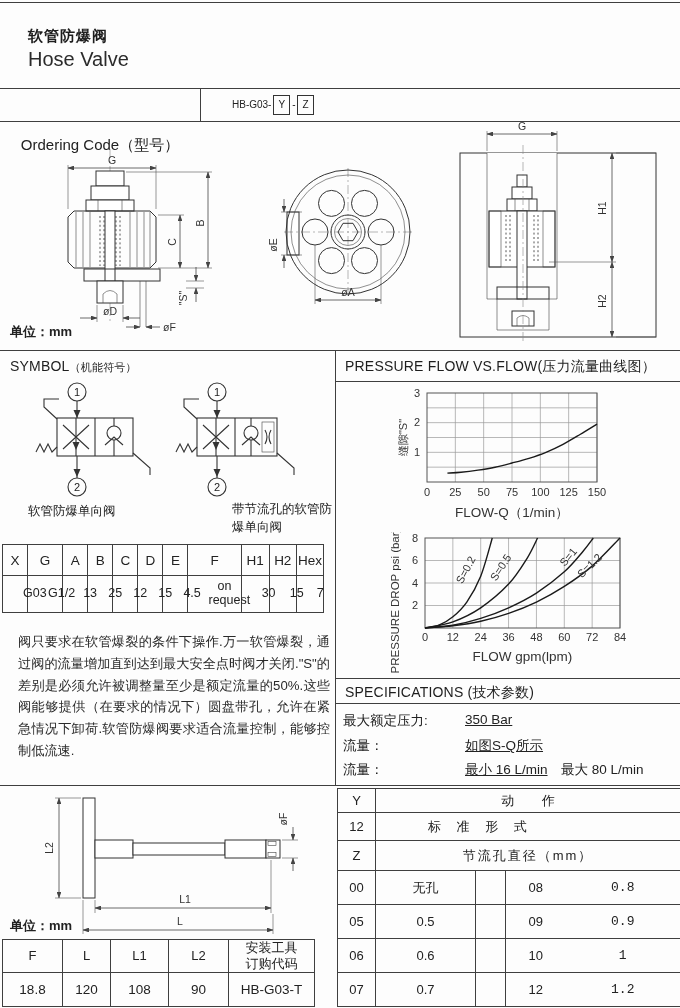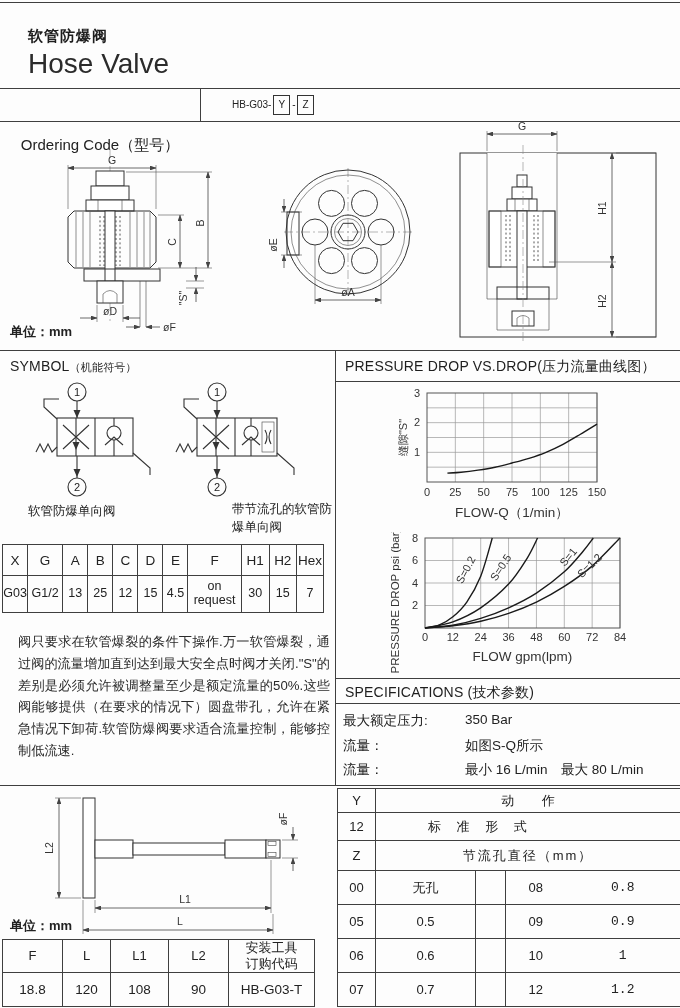--- a/index.html
+++ b/index.html
@@ -2,50 +2,50 @@
 <html><head>
 <meta charset="utf-8">
 <style>
   html,body{margin:0;padding:0;background:#e8e8e8;}
   body{font-family:"Liberation Sans","DejaVu Sans",sans-serif;color:#222;}
   .page{position:relative;width:680px;height:1008px;background:#fdfdfd;overflow:hidden;margin:0 auto;}
   .abs{position:absolute;}
   .hline{position:absolute;height:1px;background:#3f3f3f;}
   .vline{position:absolute;width:1px;background:#3f3f3f;}
   .title-zh{font-size:15px;font-weight:bold;color:#1e1e1e;letter-spacing:1px;}
-  .title-en{font-size:28px;color:#2b2b2b;margin-top:2px;}
+  .title-en{font-size:20px;color:#2b2b2b;margin-top:2px;}
   .ord-label{font-size:15px;color:#222;}
   .ord-code{font-size:10px;color:#222;}
   .boxed{display:inline-block;border:1px solid #333;padding:0 4px;margin:0 2px;line-height:18px;}
   .sec-head{font-size:14px;color:#1e1e1e;letter-spacing:.2px;}
   .sec-head .small{font-size:11px;}
   .sym-cap{position:absolute;font-size:12.5px;color:#222;line-height:1.45;}
   .pre{white-space:pre-line;}
   .notes{position:absolute;font-size:13.2px;line-height:1.65;color:#2a2a2a;text-align:justify;}
   table{border-collapse:collapse;table-layout:fixed;}
   td{border:1px solid #3f3f3f;text-align:center;vertical-align:middle;color:#222;padding:0;}
   .dim-t{width:322px;}
   .dim-t tr:first-child td{height:30px;font-size:13.5px;}
-  .dim-t tr:last-child td{height:36px;font-size:12.5px;line-height:1.1;}
+  .dim-t tr:last-child td{height:36px;font-size:12.5px;line-height:1.1;padding-left:20px;}
   .tool-t{width:312px;}
   .tool-t tr:first-child td{height:32px;font-size:13px;line-height:1.2;white-space:pre-line;}
   .tool-t tr:last-child td{height:33px;font-size:13.5px;}
   .yz-t{width:343px;font-size:13px;}
   .yz-t tr:nth-child(1) td{height:23px;}
   .yz-t tr:nth-child(2) td{height:27px;}
   .yz-t tr:nth-child(3) td{height:29px;}
   .yz-t tr:nth-child(n+4) td{height:33px;}
   .yz-t .t-act{letter-spacing:12px;padding-left:12px;}
   .yz-t .t-std{text-align:left;padding-left:52px;letter-spacing:6px;}
   .yz-t .t-z{letter-spacing:2px;}
   .yz-t .nbr{border-right:none;}
   .yz-t .nbl{border-left:none;font-family:Liberation Mono, monospace;}
   .spec-row{position:absolute;left:343px;width:330px;height:25px;font-size:13.5px;}
   .spec-row .sl{position:absolute;left:0;}
-  .spec-row .sv{position:absolute;left:122px;}
+  .spec-row .sv{position:absolute;left:122px;text-decoration:underline;}
   .spec-row .sv2{position:absolute;left:218px;}
   .unit-lbl{position:absolute;font-size:13px;font-weight:600;color:#222;}
   
   svg .ln{stroke:#333;stroke-width:1;fill:none;}
   svg .fln{stroke:#333;stroke-width:1;fill:#fff;}
   svg .thin{stroke:#444;stroke-width:.6;fill:none;}
   svg .cl{stroke:#888;stroke-width:.6;fill:none;stroke-dasharray:9 3 2 3;}
   svg .ext{stroke:#555;stroke-width:.6;}
   svg .dim{stroke:#444;stroke-width:.8;}
   svg .spr{stroke:#444;stroke-width:.9;stroke-dasharray:2 2.4;}
@@ -295,21 +295,21 @@
           <td>on request</td>
           <td>30</td>
           <td>15</td>
           <td>7</td>
         </tr>
       </tbody>
   </table>
 
   <div class="notes" style="left:18px;top:631px;width:312px;">阀只要求在软管爆裂的条件下操作.万一软管爆裂，通过阀的流量增加直到达到最大安全点时阀才关闭."S"的差别是必须允许被调整量至少是额定流量的50%.这些阀能够提供（在要求的情况下）圆盘带孔，允许在紧急情况下卸荷.软管防爆阀要求适合流量控制，能够控制低流速.</div>
 
-  <div class="abs sec-head" style="left:345px;top:358px;width:330px;">PRESSURE DROP VS.DROP(压力流量曲线图）</div>
+  <div class="abs sec-head" style="left:345px;top:358px;width:330px;">PRESSURE FLOW VS.FLOW(压力流量曲线图）</div>
   <div class="hline" style="left:335px;top:381px;width:345px;"></div>
   <svg class="abs" id="chart1" style="left:335px;top:384px;" width="345" height="148" viewBox="0 0 345 148">
       <line x1="120.33333333333333" y1="9" x2="120.33333333333333" y2="98" stroke="#999" stroke-width="0.7"></line>
       <line x1="148.66666666666666" y1="9" x2="148.66666666666666" y2="98" stroke="#999" stroke-width="0.7"></line>
       <line x1="177" y1="9" x2="177" y2="98" stroke="#999" stroke-width="0.7"></line>
       <line x1="205.33333333333331" y1="9" x2="205.33333333333331" y2="98" stroke="#999" stroke-width="0.7"></line>
       <line x1="233.66666666666669" y1="9" x2="233.66666666666669" y2="98" stroke="#999" stroke-width="0.7"></line>
       <line x1="262" y1="9" x2="262" y2="98" stroke="#999" stroke-width="0.7"></line>
       <line x1="92" y1="83.16666666666667" x2="262" y2="83.16666666666667" stroke="#999" stroke-width="0.7"></line>
       <line x1="92" y1="68.33333333333334" x2="262" y2="68.33333333333334" stroke="#999" stroke-width="0.7"></line>

